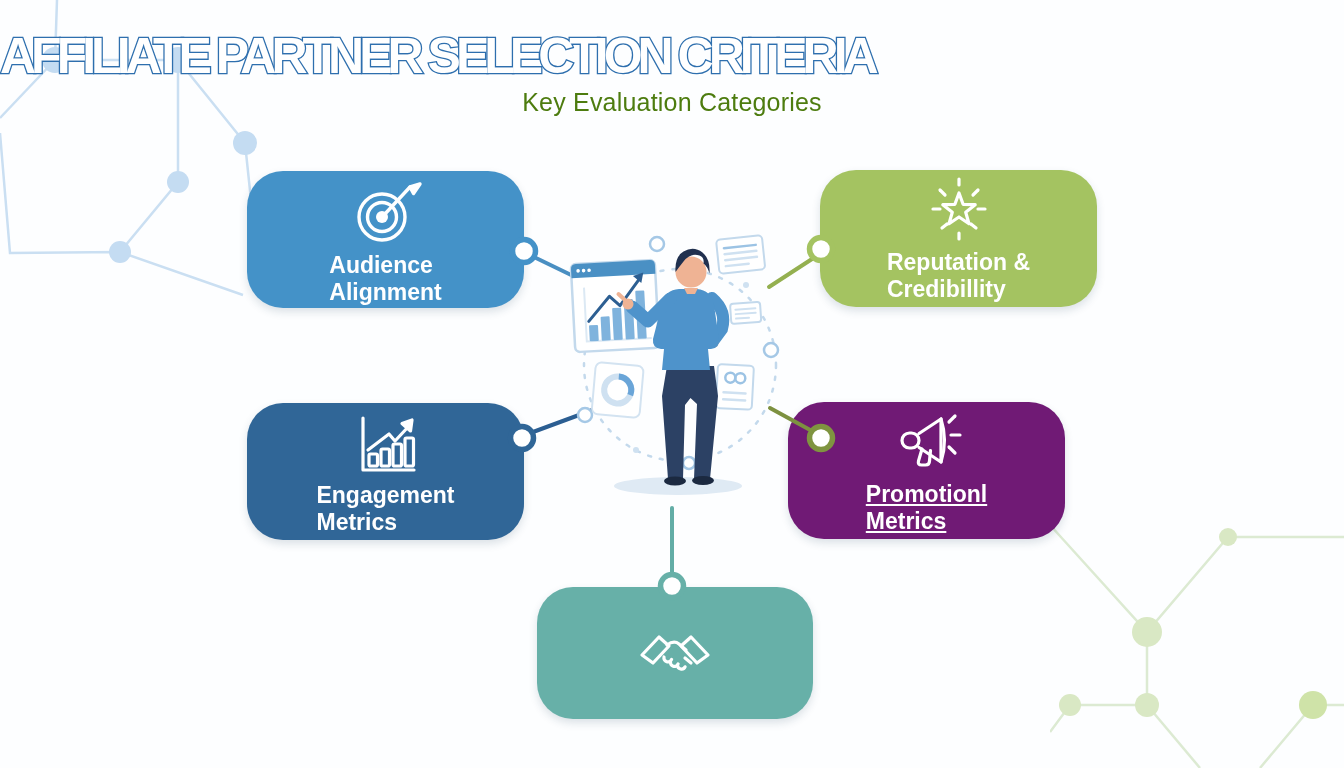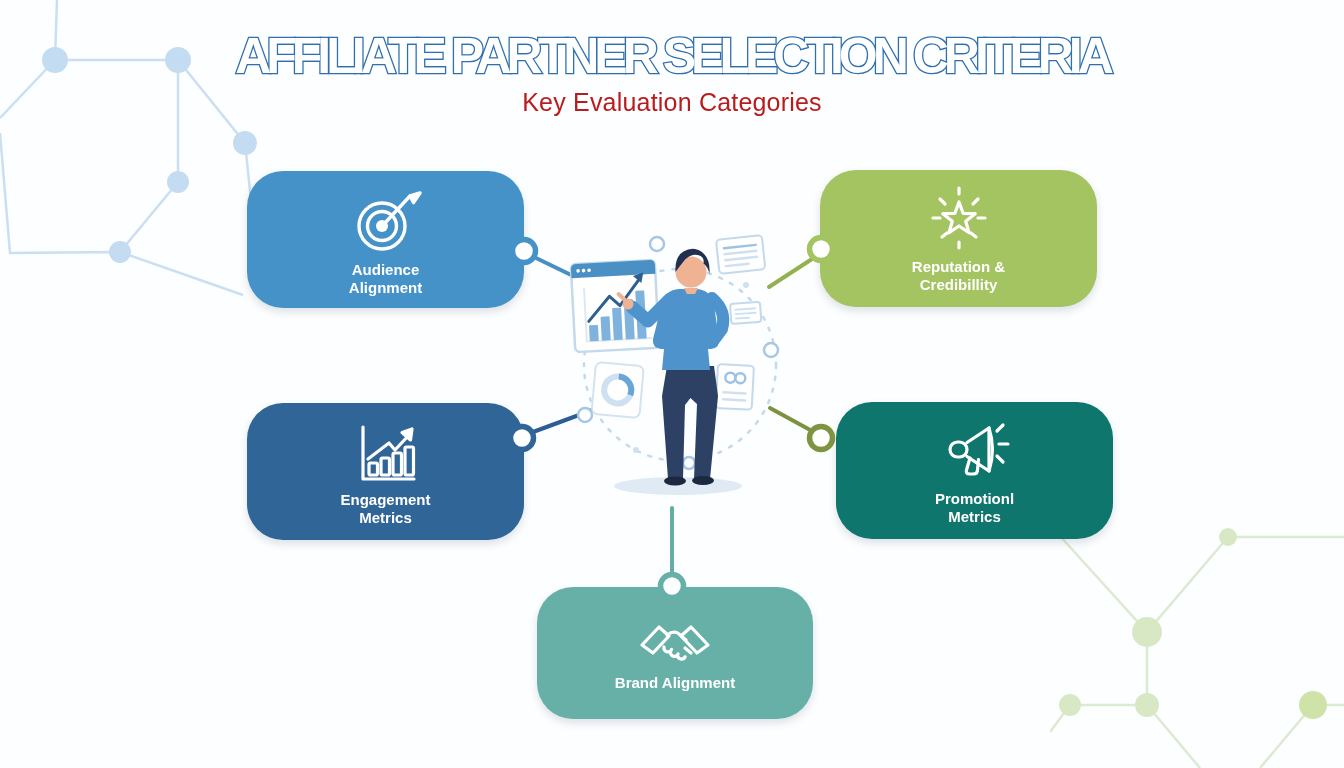--- a/index.html
+++ b/index.html
@@ -3,36 +3,36 @@
 <meta charset="utf-8">
 <style>
   html,body{margin:0;padding:0;}
   body{font-family:"Liberation Sans",sans-serif;background:#fff;}
   #stage{position:relative;width:1344px;height:768px;background:#fdfeff;overflow:hidden;}
   svg{display:block;}
   .bg-net{position:absolute;pointer-events:none;}
   #net-tl{left:0;top:0;}
   #net-br{left:1050px;top:480px;}
   .title{
-    position:absolute;left:0;top:30px;width:100%;text-align:center;
+    position:absolute;left:0;top:30px;width:100%;
     font-size:50px;font-weight:800;letter-spacing:-5px;line-height:1.05;
     color:#ffffff;-webkit-text-stroke:2.6px #2e6fae;paint-order:stroke fill;
     white-space:nowrap;
   }
   .subtitle{
     position:absolute;left:0;top:88px;width:100%;text-align:center;
-    font-size:25px;font-weight:500;color:#b91c1c;letter-spacing:.2px;
+    font-size:25px;font-weight:500;color:#4d7c0f;letter-spacing:.2px;
   }
   .card{
     position:absolute;display:flex;flex-direction:column;align-items:center;justify-content:center;
     width:277px;height:137px;border-radius:36px;color:#fff;
     box-shadow:0 4px 8px rgba(30,60,90,.15);
   }
   .card .icon{flex:0 0 auto;}
-  .card-label{font-size:15px;font-weight:bold;line-height:1.15;text-align:center;margin-top:2px;}
+  .card-label{font-size:23px;font-weight:bold;line-height:1.15;margin-top:2px;}
   #connectors{position:absolute;left:0;top:0;pointer-events:none;}
   #illustration{position:absolute;left:540px;top:228px;pointer-events:none;}
 </style>
 </head>
 <body>
 
 <div id="stage">
 
   <svg id="net-tl" class="bg-net" width="300" height="300" viewBox="0 0 300 300">
     <g stroke="#cadff2" stroke-width="2.5" fill="none">
@@ -116,21 +116,21 @@
         <path d="M22 42 L43 26 L49 33 L63 18"></path>
         <path d="M66 12 l-1.5 11 -8.5 -7.5 z" fill="#fff"></path>
       </g>
     </svg>
     <div class="card-label">
       <div>Engagement</div>
       <div>Metrics</div>
     </div>
   </div>
 
-  <div class="card" style="left: 836px; top: 402px; background-color: #0f766e;">
+  <div class="card" style="left: 788px; top: 402px; background-color: #701a75; text-decoration: underline;">
     <svg class="icon" width="80" height="72" viewBox="0 0 80 72">
       <g stroke="#fff" stroke-width="3.2" fill="none" stroke-linecap="round" stroke-linejoin="round">
         <rect x="15" y="26" width="17" height="15" rx="7.5"></rect>
         <path d="M32 26.5 L54 12 V55 L32 40.5"></path>
         <path d="M54 12 q7 21.5 0 43"></path>
         <path d="M35 42 l-3.5 12 q-1 4 3 4 h4 q4 0 4 -4 l1 -10.5"></path>
         <path d="M62 15 l6 -6"></path>
         <path d="M64 28 h9"></path>
         <path d="M62 40 l6 6"></path>
       </g>
@@ -146,24 +146,20 @@
       <g stroke="#fff" stroke-width="3.2" fill="none" stroke-linecap="round" stroke-linejoin="round">
         <path d="M10 31 L27 13 l10 9 -16 17 z"></path>
         <path d="M76 31 L59 13 l-10 9 16 17 z"></path>
         <path d="M35 21 q7 -5 12 -1 l7 6"></path>
         <path d="M32 33 a4 4 0 0 0 7.6 2.4"></path>
         <path d="M38.5 37.5 a4 4 0 0 0 7.6 2.4"></path>
         <path d="M45.5 41 a4 4 0 0 0 7.6 1.8"></path>
         <path d="M53 34 l6 5"></path>
       </g>
     </svg>
-    <div class="card-label">
-      <div>Brand Alignment</div>
-      <div></div>
-    </div>
   </div>
 
   <svg id="connectors" width="1344" height="768" viewBox="0 0 1344 768">
     <g stroke-width="4" stroke-linecap="round">
       <line x1="536" y1="258" x2="598" y2="288" stroke="#4a8fc2"></line>
       <line x1="812" y1="259" x2="769" y2="287" stroke="#94b050"></line>
       <line x1="533" y1="432" x2="598" y2="408" stroke="#2b5e92"></line>
       <line x1="812" y1="431" x2="770" y2="408" stroke="#7d9140"></line>
       <line x1="672" y1="508" x2="672" y2="578" stroke="#63ada6"></line>
     </g>

